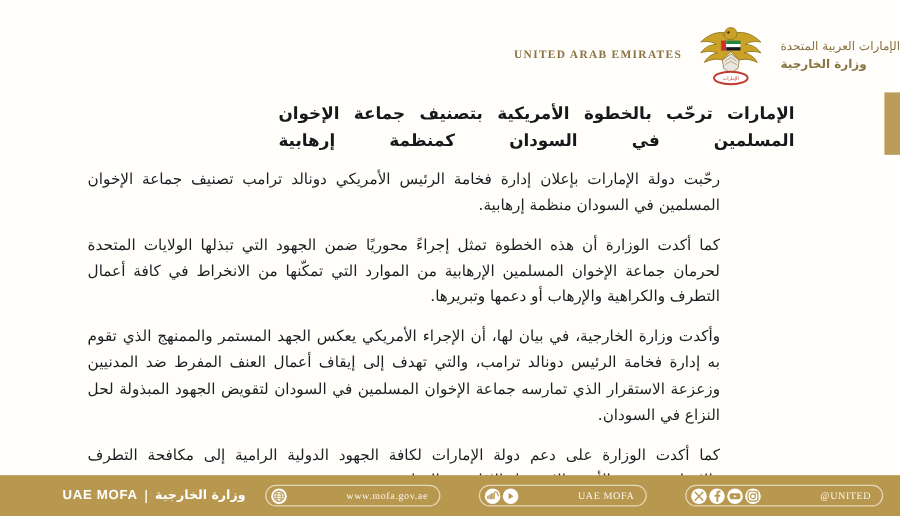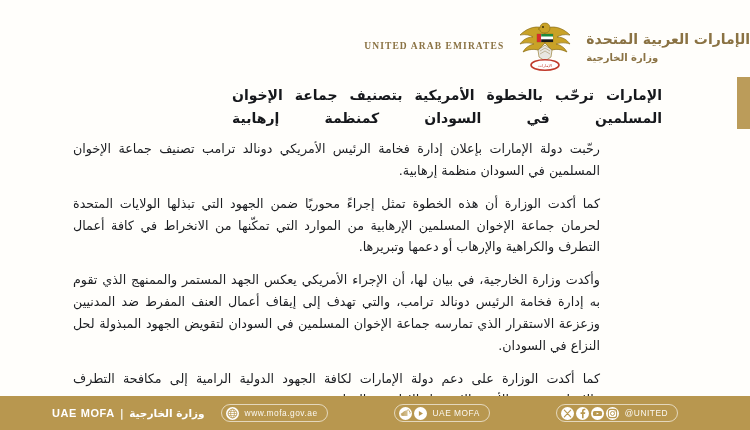--- a/index.html
+++ b/index.html
@@ -50,21 +50,21 @@
     position: relative;
     flex: 0 0 auto;
   }
 
   .hdr-ar {
     text-align: left;
     color: #8a7243;
     direction: rtl;
     line-height: 1.5;
   }
-  .hdr-ar .l1 { font-size: 14px; font-weight: 700; letter-spacing: .4px;}
+  .hdr-ar .l1 { font-size: 10px; font-weight: 400; letter-spacing: .4px;}
   .hdr-ar .l2 {
     font-size: 10px;
     font-weight: 700;
     letter-spacing: 4.2px;
   }
 
   
   .badge-wrap {
     position: absolute;
     top: 78px;
@@ -169,22 +169,23 @@
     border-radius: 11px;
     height: 18px;
     padding: 0 9px 0 4px;
     box-sizing: border-box;
     white-space: nowrap;
   }
   .pill .txt {
     color: #fdfbf6;
     font-size: 8.4px;
     letter-spacing: .5px;
-    font-family: Liberation Sans, sans-serif;
+    font-family: Liberation Serif, serif;
     opacity: .97;
+    margin-left: 44px;
   }
   .ico {
     width: 13px;
     height: 13px;
     border-radius: 50%;
     background: #ffffff;
     display: inline-flex;
     align-items: center;
     justify-content: center;
     flex: 0 0 auto;

